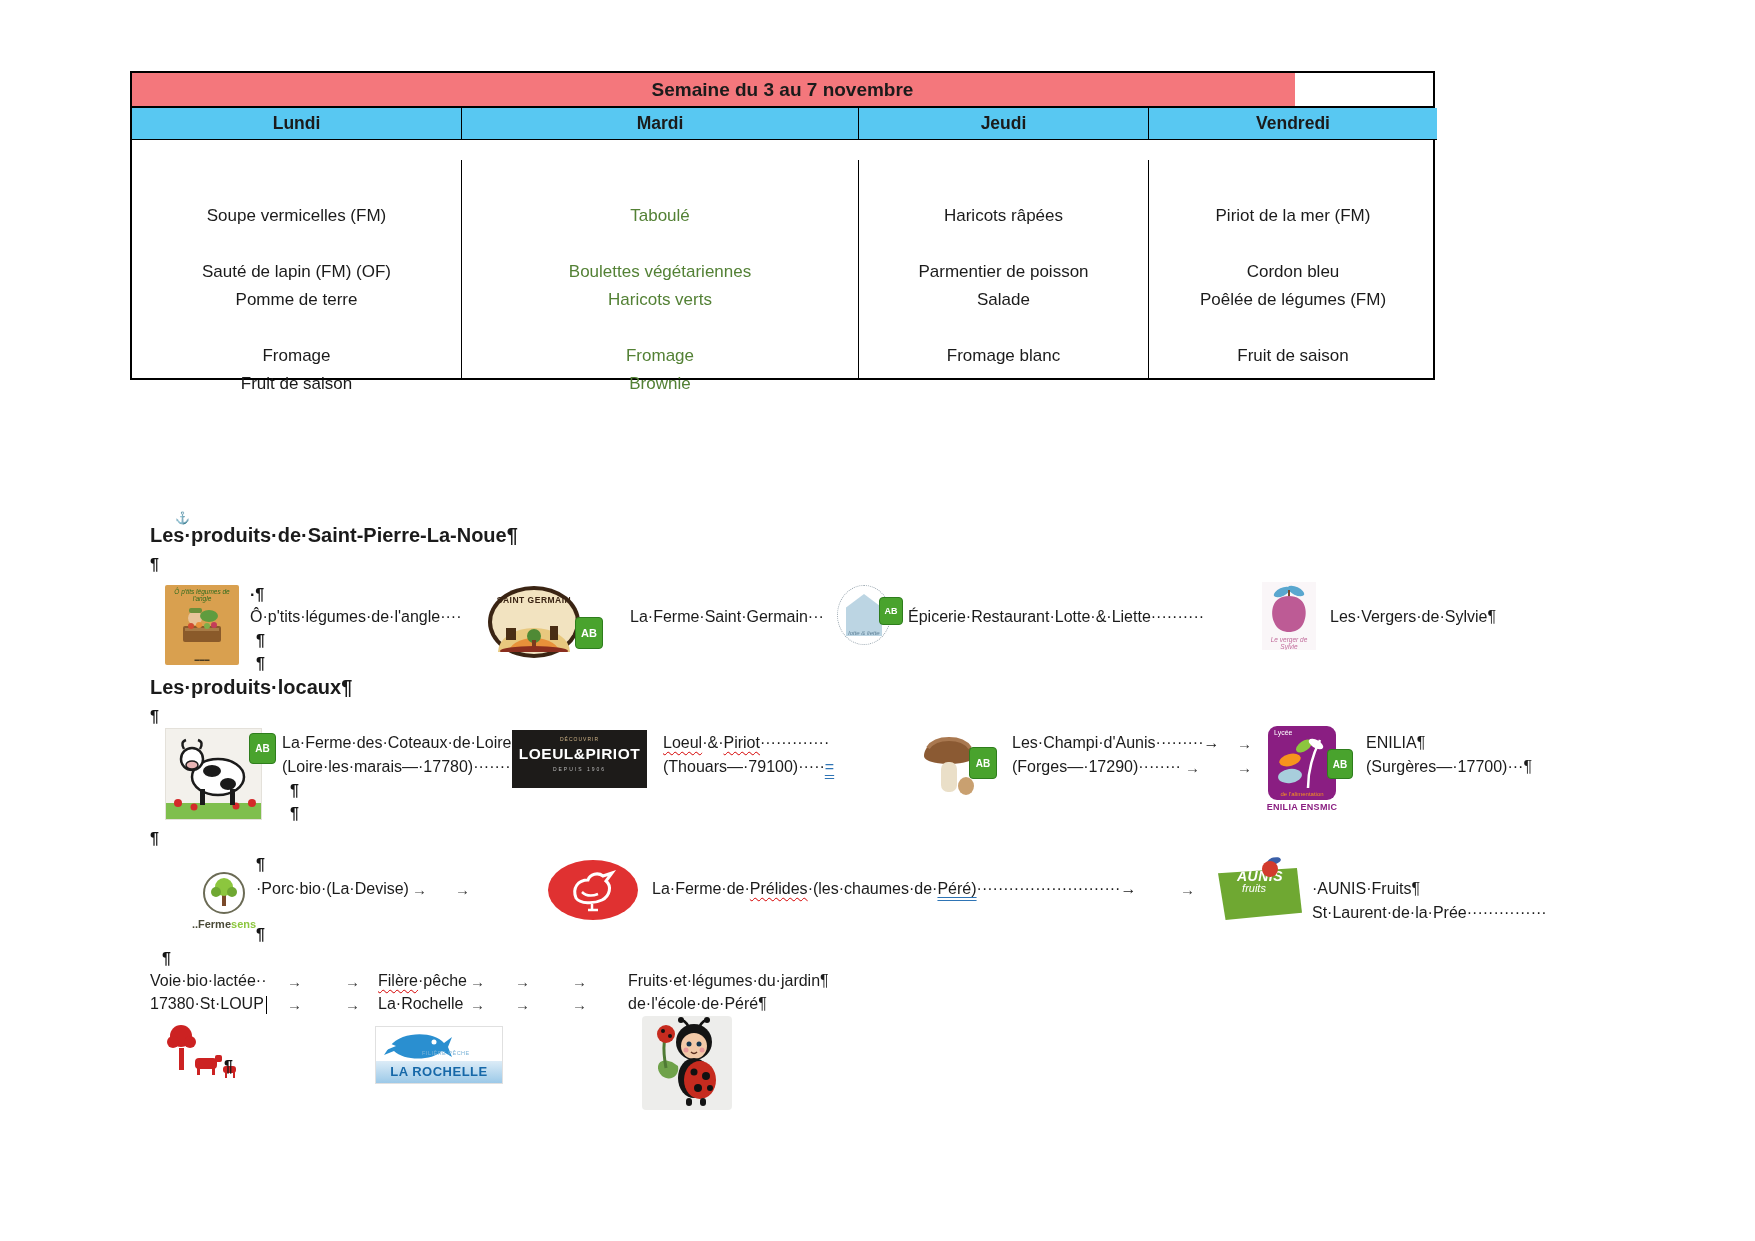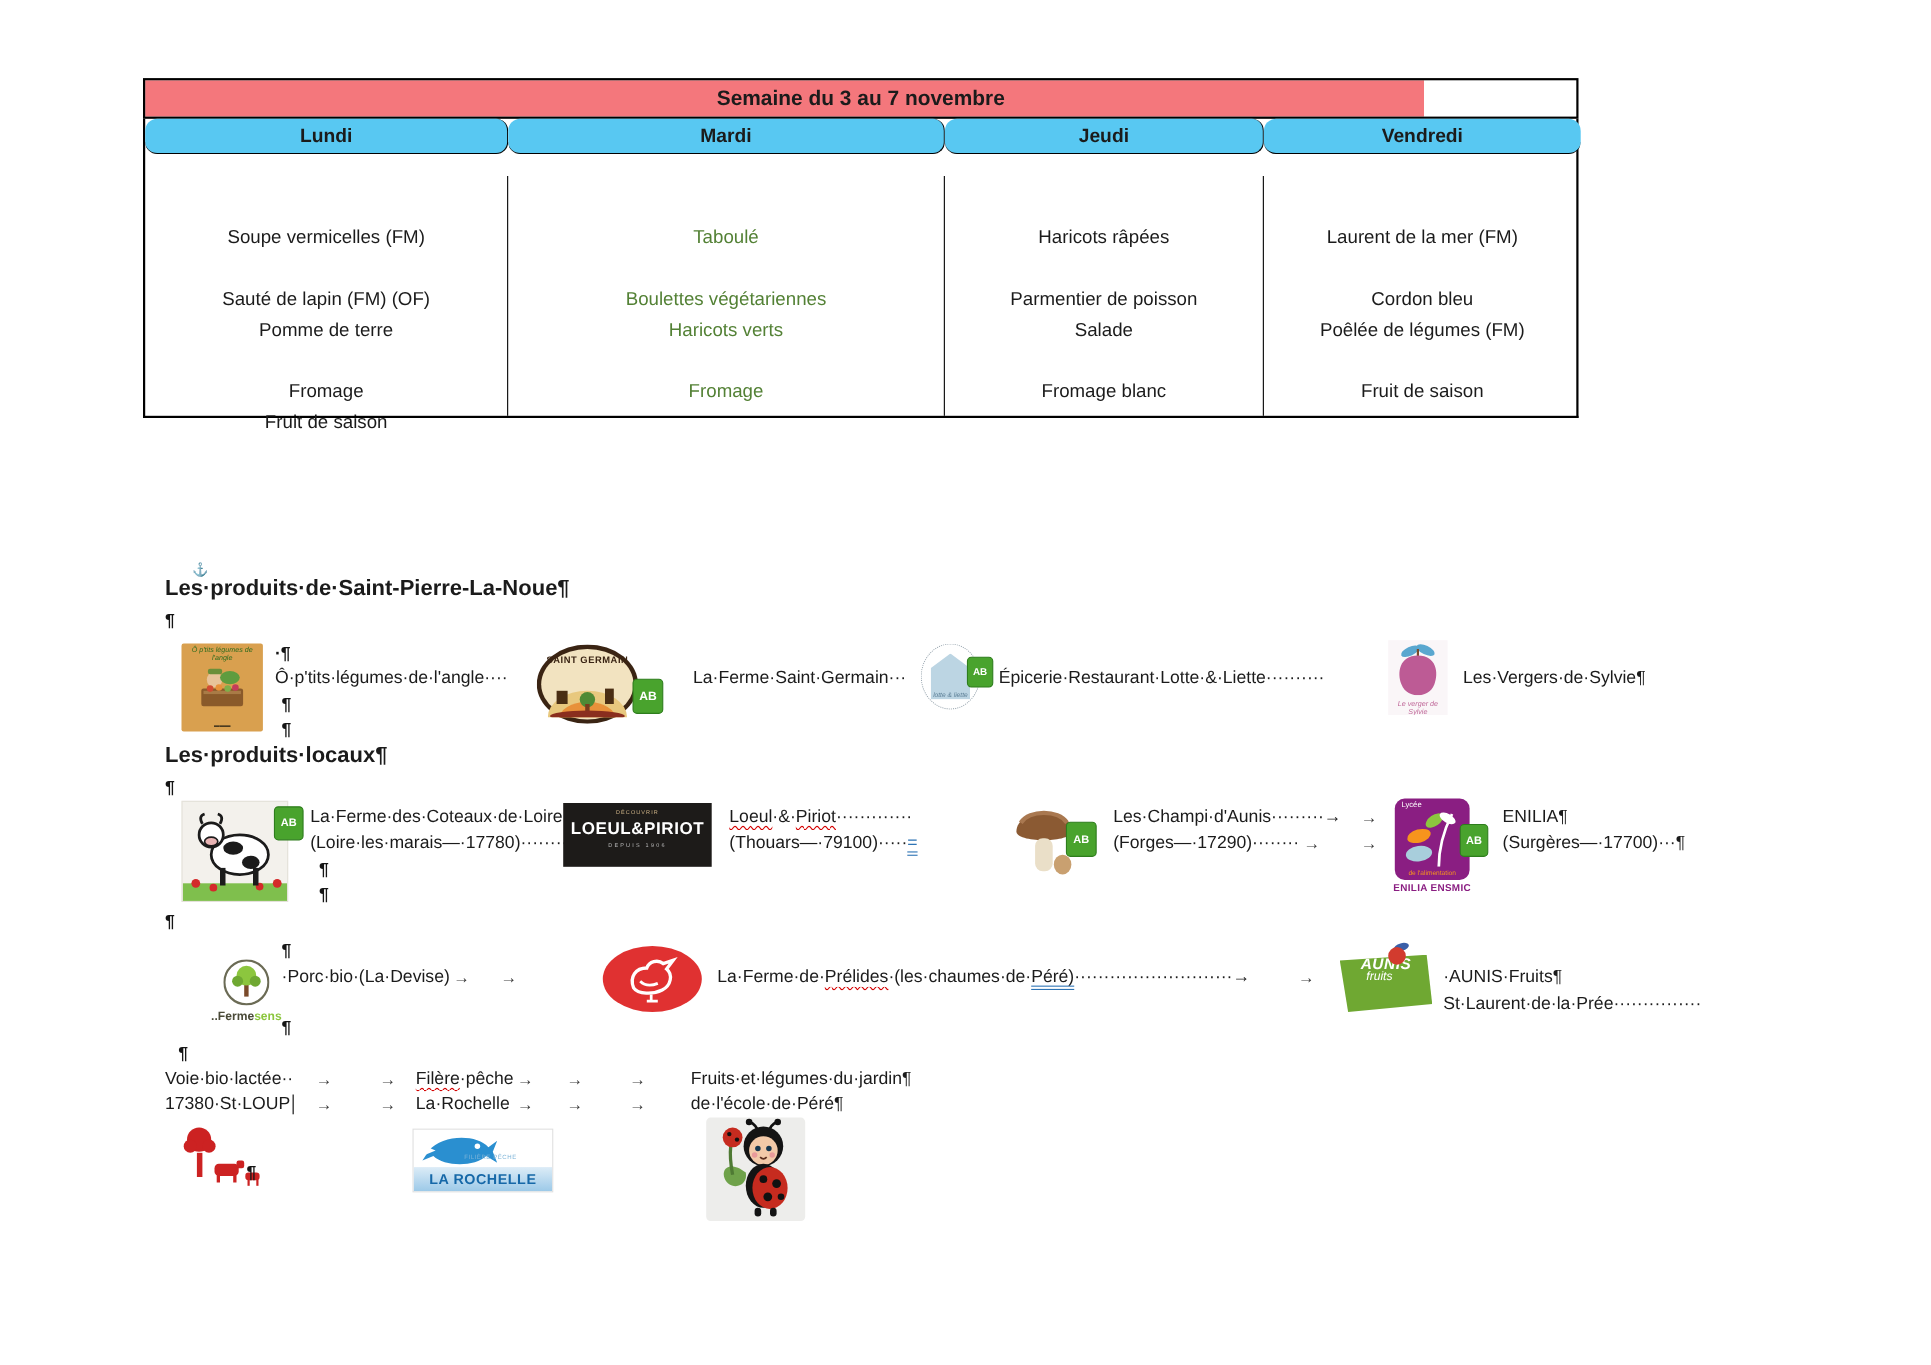--- a/index.html
+++ b/index.html
@@ -7,21 +7,21 @@
        font-family:"Liberation Sans",sans-serif;color:#1b1b1b;}
 
   
   .menu{position:absolute;left:130px;top:71px;width:1305px;}
   .menu-title-row{box-sizing:border-box;height:37px;border:2px solid #000;
     background:linear-gradient(90deg,#F4777C 0,#F4777C 1163px,#fff 1163px);
     display:flex;align-items:center;justify-content:center;font-weight:700;font-size:19px;}
   .menu-head-row{box-sizing:border-box;display:flex;height:32px;
     border-left:2px solid #000;border-right:2px solid #000;}
   .mh{box-sizing:border-box;background:#58C8F2;display:flex;align-items:center;justify-content:center;
-    font-weight:700;font-size:17.5px;border-bottom:1px solid #000;border-right:1px solid #000;border-radius:11px;}
+    font-weight:700;font-size:17.5px;border-bottom:1px solid #000;border-right:1px solid #000;}
   .mh:last-child{border-right:none;}
   .menu-body-row{box-sizing:border-box;display:flex;height:240px;
     border-left:2px solid #000;border-right:2px solid #000;border-bottom:2px solid #000;}
   .mc{box-sizing:border-box;padding-top:42px;border-right:1px solid #000;margin-top:20px;}
   .mc:last-child{border-right:none;}
   .ml{height:28px;line-height:28px;text-align:center;font-size:17px;white-space:nowrap;}
   .mc.mardi .ml{color:#538135;}
   .w1{flex:0 0 330px;width:330px;} .w2{flex:0 0 397px;width:397px;}
   .w3{flex:0 0 290px;width:290px;} .w4{flex:0 0 288px;width:288px;}
 
@@ -96,32 +96,33 @@
         <div class="ml">Fromage</div>
         <div class="ml">Fruit de saison</div>
       </div>
       <div class="mc w2 mardi">
         <div class="ml">Taboulé</div>
         <div class="ml"></div>
         <div class="ml">Boulettes végétariennes</div>
         <div class="ml">Haricots verts</div>
         <div class="ml"></div>
         <div class="ml">Fromage</div>
+        <div class="ml">Brownie</div>
       </div>
       <div class="mc w3">
         <div class="ml">Haricots râpées</div>
         <div class="ml"></div>
         <div class="ml">Parmentier de poisson</div>
         <div class="ml">Salade</div>
         <div class="ml"></div>
         <div class="ml">Fromage blanc</div>
         <div class="ml"></div>
       </div>
       <div class="mc w4">
-        <div class="ml">Laurent de la mer (FM)</div>
+        <div class="ml">Piriot de la mer (FM)</div>
         <div class="ml"></div>
         <div class="ml">Cordon bleu</div>
         <div class="ml">Poêlée de légumes (FM)</div>
         <div class="ml"></div>
         <div class="ml">Fruit de saison</div>
         <div class="ml"></div>
       </div>
     </div>
   </div>
 

